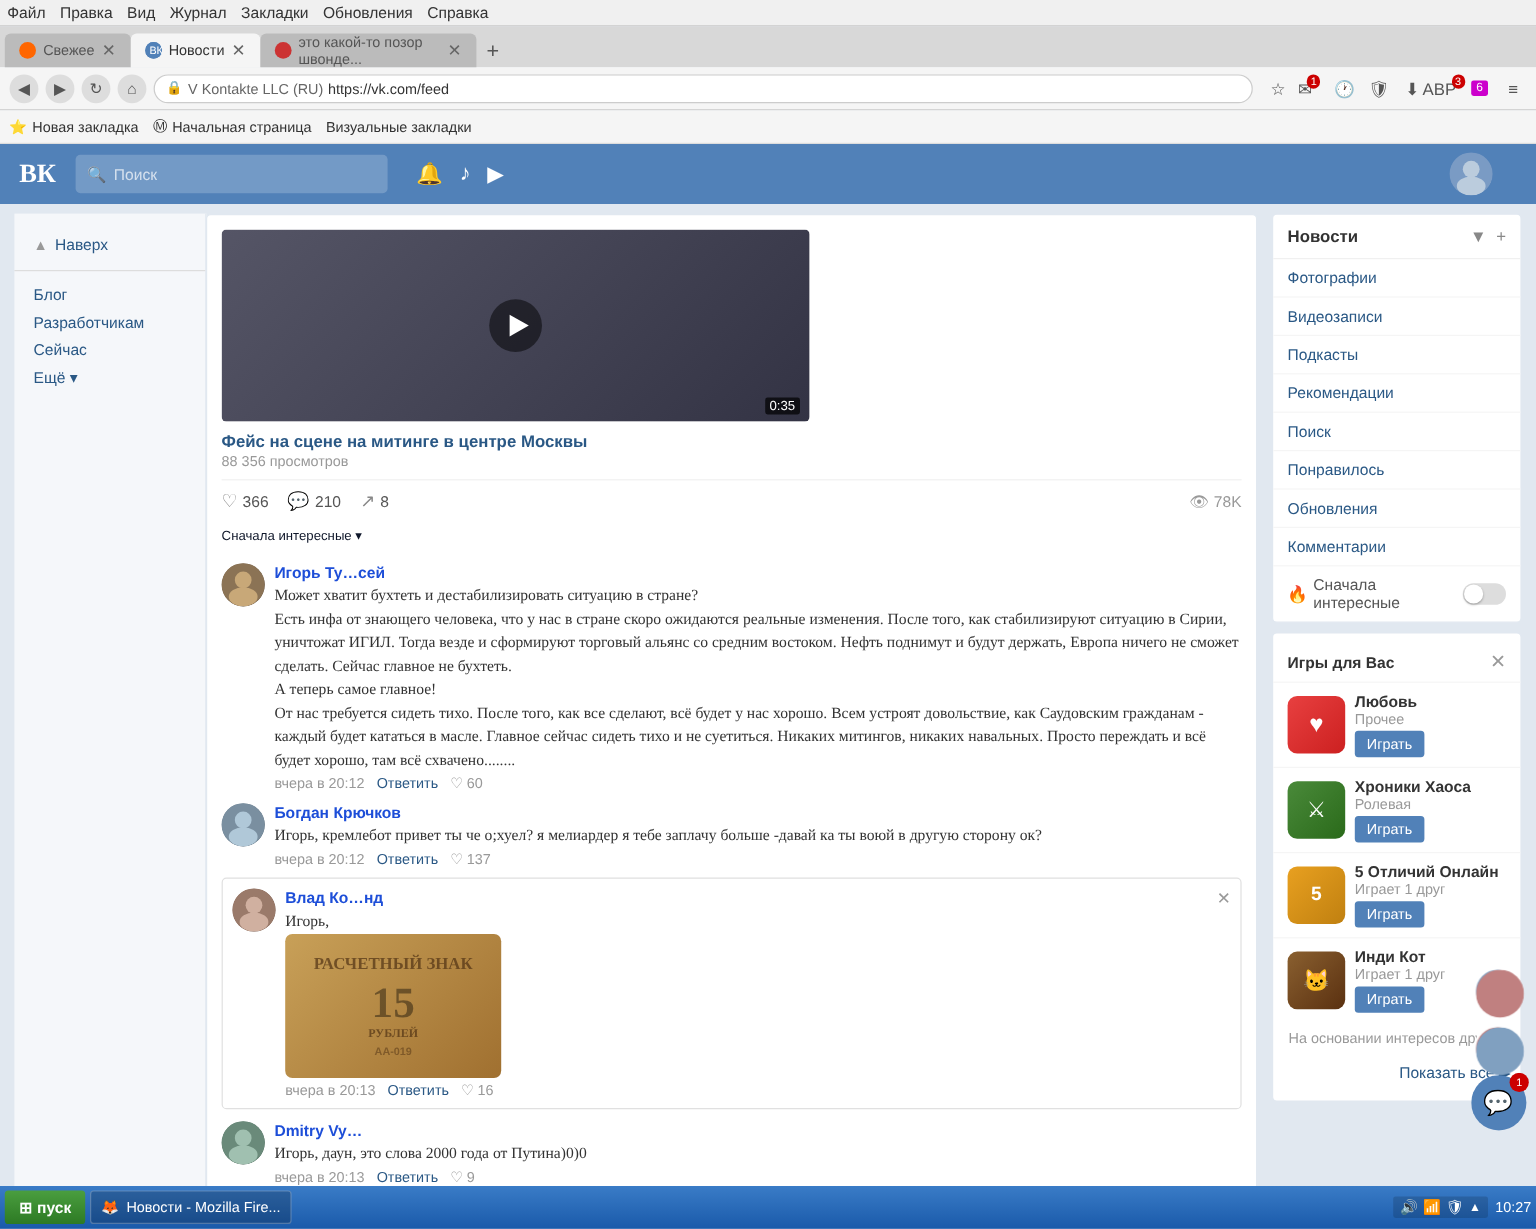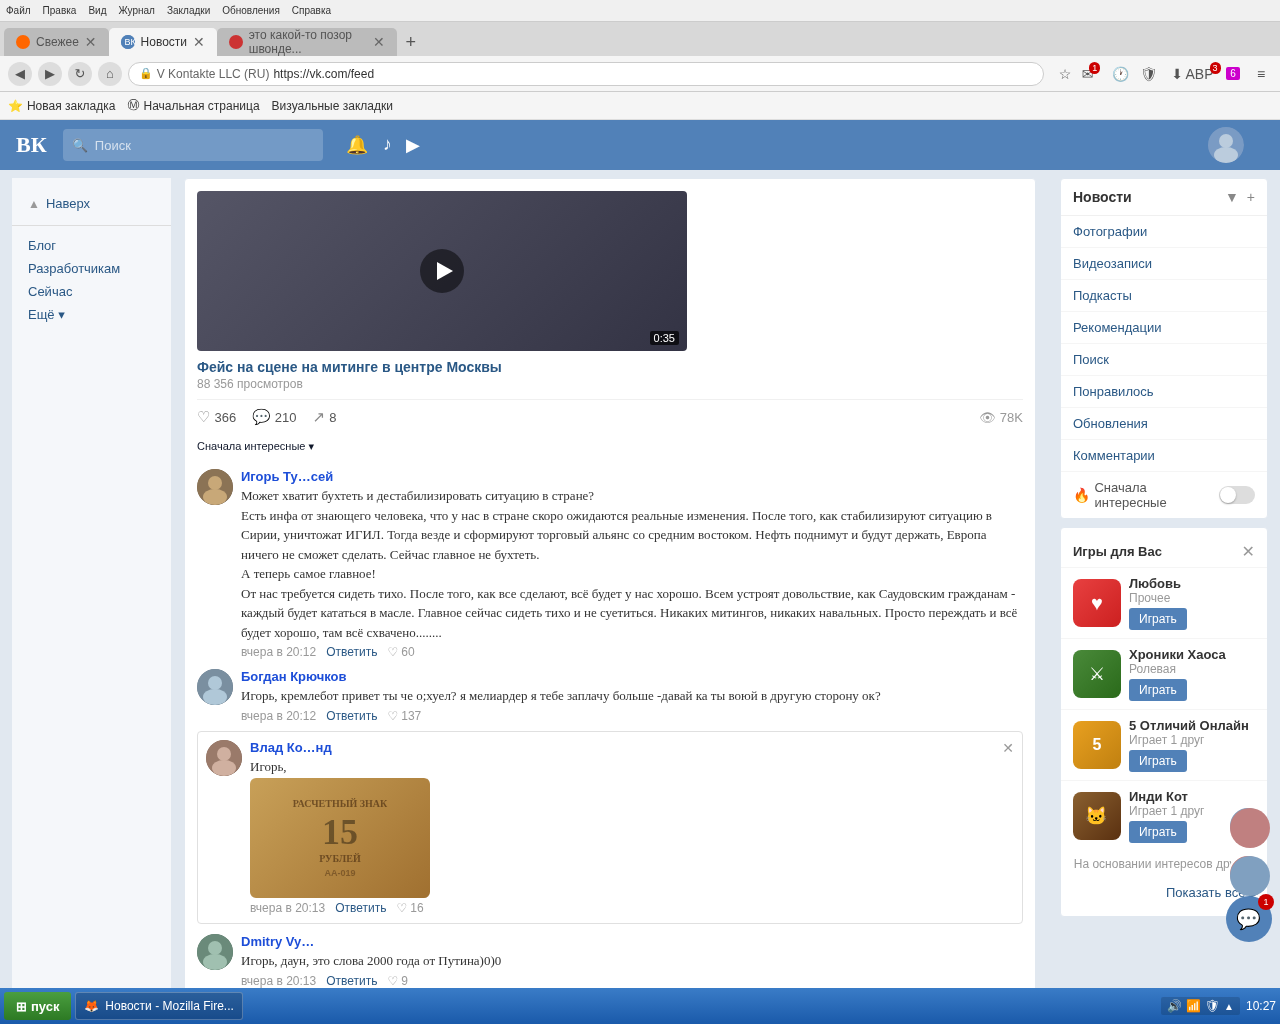--- a/index.html
+++ b/index.html
@@ -1,19 +1,19 @@
 <!DOCTYPE html>
 <html><head>
   <meta charset="utf-8">
   <style>
     * { margin: 0; padding: 0; box-sizing: border-box; }
     body { font-family: Arial, sans-serif; font-size: 13px; background: #e1e8f0; overflow: hidden; width: 1280px; height: 1024px; }
 
     .browser-menubar { background: #f0f0f0; height: 22px; display: flex; align-items: center; padding: 0 6px; border-bottom: 1px solid #ccc; }
-    .browser-menubar span { font-size: 10px; color: #333; margin-right: 12px; cursor: pointer; }
+    .browser-menubar span { font-size: 13px; color: #333; margin-right: 12px; cursor: pointer; }
 
     .browser-tabbar { background: #d8d8d8; height: 34px; display: flex; align-items: flex-end; padding: 0 4px; }
     .tab { height: 28px; padding: 0 12px; border-radius: 5px 5px 0 0; display: flex; align-items: center; font-size: 12px; gap: 6px; cursor: pointer; min-width: 100px; max-width: 180px; }
     .tab.active { background: #f5f5f5; color: #333; }
     .tab.inactive { background: #bbb; color: #555; }
     .tab .tab-icon { width: 14px; height: 14px; border-radius: 50%; display: inline-block; flex-shrink: 0; }
     .tab .tab-close { font-size: 14px; margin-left: auto; color: #666; }
     .tab-new { width: 28px; height: 28px; display: flex; align-items: center; justify-content: center; font-size: 18px; color: #555; cursor: pointer; }
 
     .browser-addressbar { background: #f5f5f5; height: 36px; display: flex; align-items: center; padding: 0 8px; border-bottom: 1px solid #ccc; gap: 6px; }
@@ -38,21 +38,21 @@
 
     
     .vk-left { width: 160px; background: #f5f7fa; padding: 12px 0; flex-shrink: 0; border-right: 1px solid #e1e8f0; }
     .vk-left-nav { padding: 4px 16px; font-size: 13px; color: #2a5885; cursor: pointer; }
     .vk-left-top { display: flex; align-items: center; gap: 6px; padding: 6px 16px; }
     .vk-left-top .up-icon { color: #999; font-size: 12px; }
     .vk-left-top span { font-size: 13px; color: #2a5885; cursor: pointer; }
     .vk-left-divider { height: 1px; background: #ddd; margin: 8px 0; }
 
     
-    .vk-feed { flex: 1; padding: 0 12px; max-height: 860px; overflow-y: auto; }
+    .vk-feed { flex: 1; padding: 0 0; max-height: 860px; overflow-y: auto; }
     .post-card { background: white; border-radius: 4px; margin-bottom: 8px; padding: 12px; border: 1px solid #e1e8f0; }
 
     .video-thumb { position: relative; width: 100%; max-width: 490px; height: 160px; background: #666; border-radius: 4px; overflow: hidden; margin-bottom: 8px; }
     .video-time { position: absolute; bottom: 6px; right: 8px; background: rgba(0,0,0,0.7); color: white; font-size: 11px; padding: 1px 4px; border-radius: 2px; }
     .post-title { font-size: 14px; color: #2a5885; font-weight: bold; margin-bottom: 2px; }
     .post-views { font-size: 12px; color: #999; margin-bottom: 8px; }
     .post-actions { display: flex; align-items: center; gap: 16px; padding: 8px 0; border-top: 1px solid #f0f0f0; font-size: 13px; color: #555; }
     .post-action { display: flex; align-items: center; gap: 4px; cursor: pointer; }
     .post-action .icon { font-size: 15px; color: #888; }
     .post-views-right { margin-left: auto; display: flex; align-items: center; gap: 4px; color: #999; font-size: 13px; }
@@ -350,21 +350,21 @@
                 <ellipse cx="18" cy="28" rx="12" ry="8" fill="#d0b0a0"></ellipse>
               </svg>
           </div>
           <div class="comment-body">
             <span class="comment-close">✕</span>
             <span class="comment-author">Влад Ко…нд</span>
             <div class="comment-text" style="white-space: pre-wrap;">Игорь,</div>
             
             <div class="money-image-bg">
               <div style="text-align:center;color:rgba(80,50,20,0.7);">
-                <div style="font-size:10px;font-family:serif;margin-bottom:2px;">РАСЧЕТНЫЙ ЗНАК</div>
+                <div style="font-size:14px;font-family:serif;margin-bottom:2px;">РАСЧЕТНЫЙ ЗНАК</div>
                 <div class="money-text">15</div>
                 <div style="font-size:10px;font-family:serif;">РУБЛЕЙ</div>
                 <div style="font-size:9px;margin-top:4px;color:rgba(80,50,20,0.5);">АА-019</div>
               </div>
             </div>
             <div class="comment-meta">
               <span class="time">вчера в 20:13</span>
               <span class="reply">Ответить</span>
               <span class="likes">
                 <span>♡</span>

